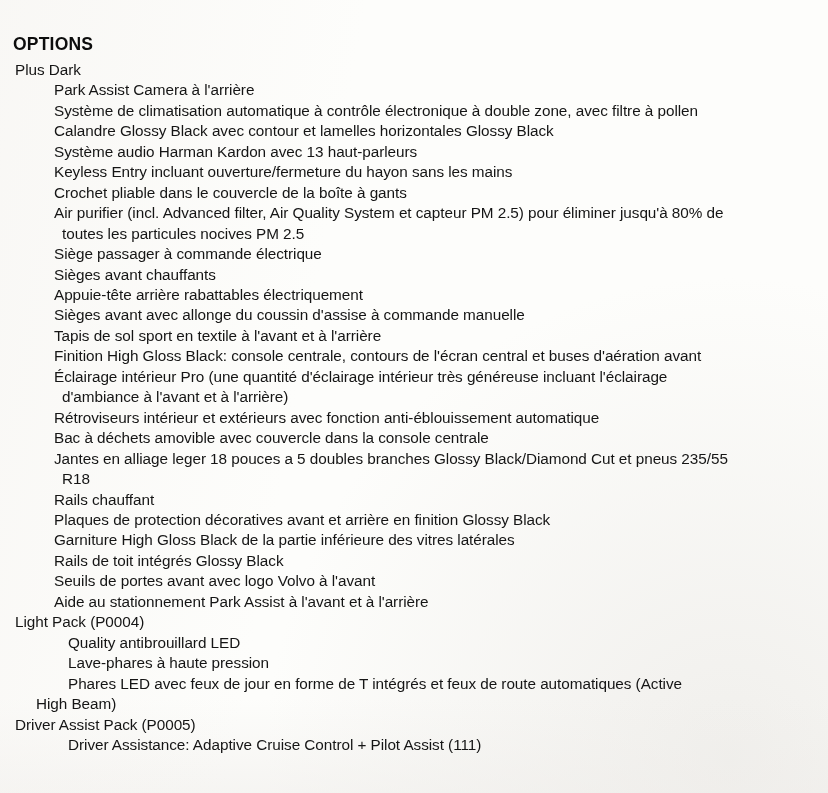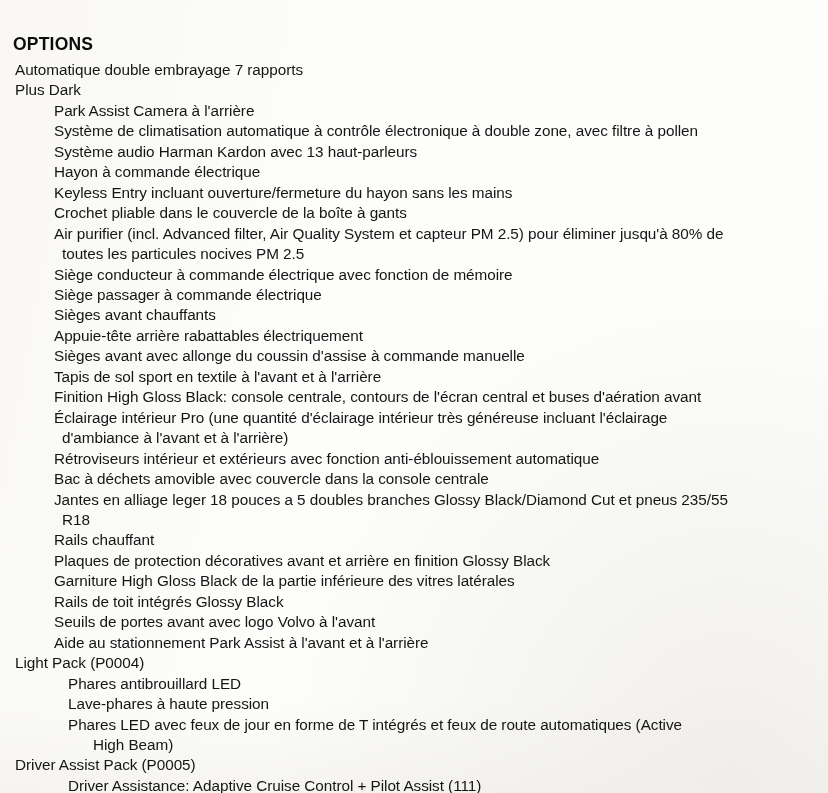--- a/index.html
+++ b/index.html
@@ -61,70 +61,68 @@
     letter-spacing: -0.05px;
   }
 
   
   .lvl-1 { padding-left: 15px; }
   .lvl-2 { padding-left: 54px; }
   .lvl-2b { padding-left: 68px; }
 
   
   .cont-2  { padding-left: 62px; }
-  .cont-2b { padding-left: 93px; }
+  .cont-2b { padding-left: 36px; }
 
   
   .clip {
     overflow: hidden;
     width: 828px;
     box-sizing: border-box;
   }
 </style>
 </head>
 <body>
 
 <div class="paper"></div>
 
 <div class="page">
 
   <div class="doc-title">OPTIONS</div>
 
   <div class="lines" id="lines-container">
-      <div class="line lvl-1">Automatique double embrayage 7 rapports</div>
       <div class="line lvl-1">Plus Dark</div>
       <div class="line lvl-2">Park Assist Camera à l'arrière</div>
       <div class="line lvl-2">Système de climatisation automatique à contrôle électronique à double zone, avec filtre à pollen</div>
+      <div class="line lvl-2">Calandre Glossy Black avec contour et lamelles horizontales Glossy Black</div>
       <div class="line lvl-2">Système audio Harman Kardon avec 13 haut-parleurs</div>
-      <div class="line lvl-2">Hayon à commande électrique</div>
       <div class="line lvl-2">Keyless Entry incluant ouverture/fermeture du hayon sans les mains</div>
       <div class="line lvl-2">Crochet pliable dans le couvercle de la boîte à gants</div>
       <div class="line lvl-2">Air purifier (incl. Advanced filter, Air Quality System et capteur PM 2.5) pour éliminer jusqu'à 80% de</div>
       <div class="line cont-2">toutes les particules nocives PM 2.5</div>
-      <div class="line lvl-2">Siège conducteur à commande électrique avec fonction de mémoire</div>
       <div class="line lvl-2">Siège passager à commande électrique</div>
       <div class="line lvl-2">Sièges avant chauffants</div>
       <div class="line lvl-2">Appuie-tête arrière rabattables électriquement</div>
       <div class="line lvl-2">Sièges avant avec allonge du coussin d'assise à commande manuelle</div>
       <div class="line lvl-2">Tapis de sol sport en textile à l'avant et à l'arrière</div>
       <div class="line lvl-2">Finition High Gloss Black: console centrale, contours de l'écran central et buses d'aération avant</div>
       <div class="line lvl-2">Éclairage intérieur Pro (une quantité d'éclairage intérieur très généreuse incluant l'éclairage</div>
       <div class="line cont-2">d'ambiance à l'avant et à l'arrière)</div>
       <div class="line lvl-2">Rétroviseurs intérieur et extérieurs avec fonction anti-éblouissement automatique</div>
       <div class="line lvl-2">Bac à déchets amovible avec couvercle dans la console centrale</div>
       <div class="line lvl-2 clip">Jantes en alliage leger 18 pouces a 5 doubles branches Glossy Black/Diamond Cut et pneus 235/55</div>
       <div class="line cont-2">R18</div>
       <div class="line lvl-2">Rails chauffant</div>
       <div class="line lvl-2">Plaques de protection décoratives avant et arrière en finition Glossy Black</div>
       <div class="line lvl-2">Garniture High Gloss Black de la partie inférieure des vitres latérales</div>
       <div class="line lvl-2">Rails de toit intégrés Glossy Black</div>
       <div class="line lvl-2">Seuils de portes avant avec logo Volvo à l'avant</div>
       <div class="line lvl-2">Aide au stationnement Park Assist à l'avant et à l'arrière</div>
       <div class="line lvl-1">Light Pack (P0004)</div>
-      <div class="line lvl-2b">Phares antibrouillard LED</div>
+      <div class="line lvl-2b">Quality antibrouillard LED</div>
       <div class="line lvl-2b">Lave-phares à haute pression</div>
       <div class="line lvl-2b">Phares LED avec feux de jour en forme de T intégrés et feux de route automatiques (Active</div>
       <div class="line cont-2b">High Beam)</div>
       <div class="line lvl-1">Driver Assist Pack (P0005)</div>
       <div class="line lvl-2b">Driver Assistance: Adaptive Cruise Control + Pilot Assist (111)</div>
     </div>
 
 </div>
 
 </body></html>

